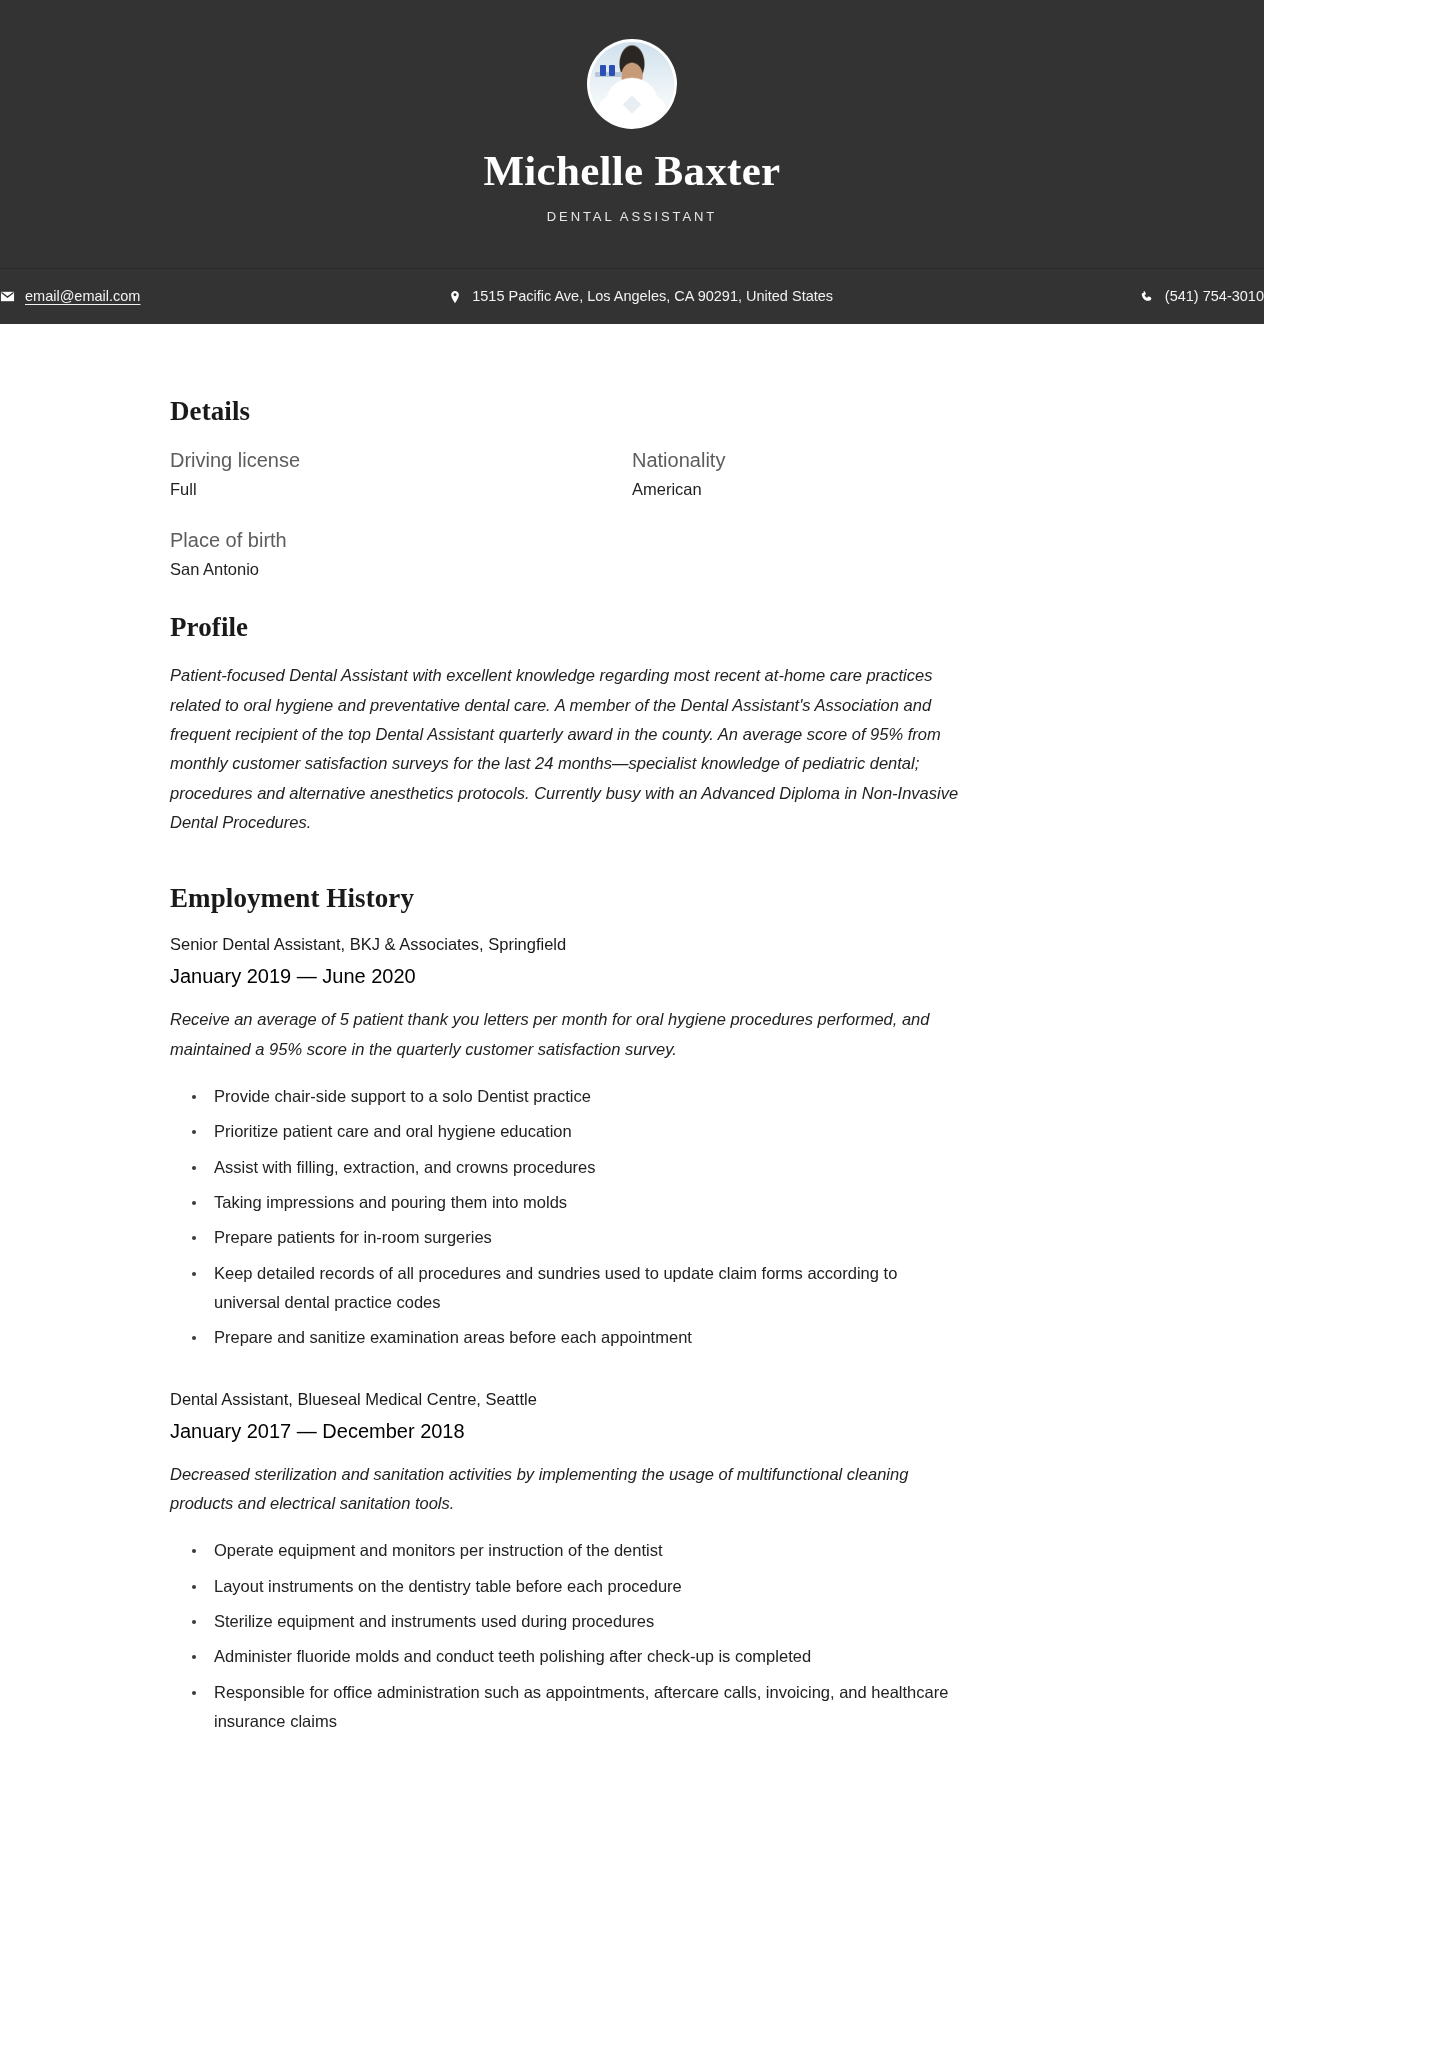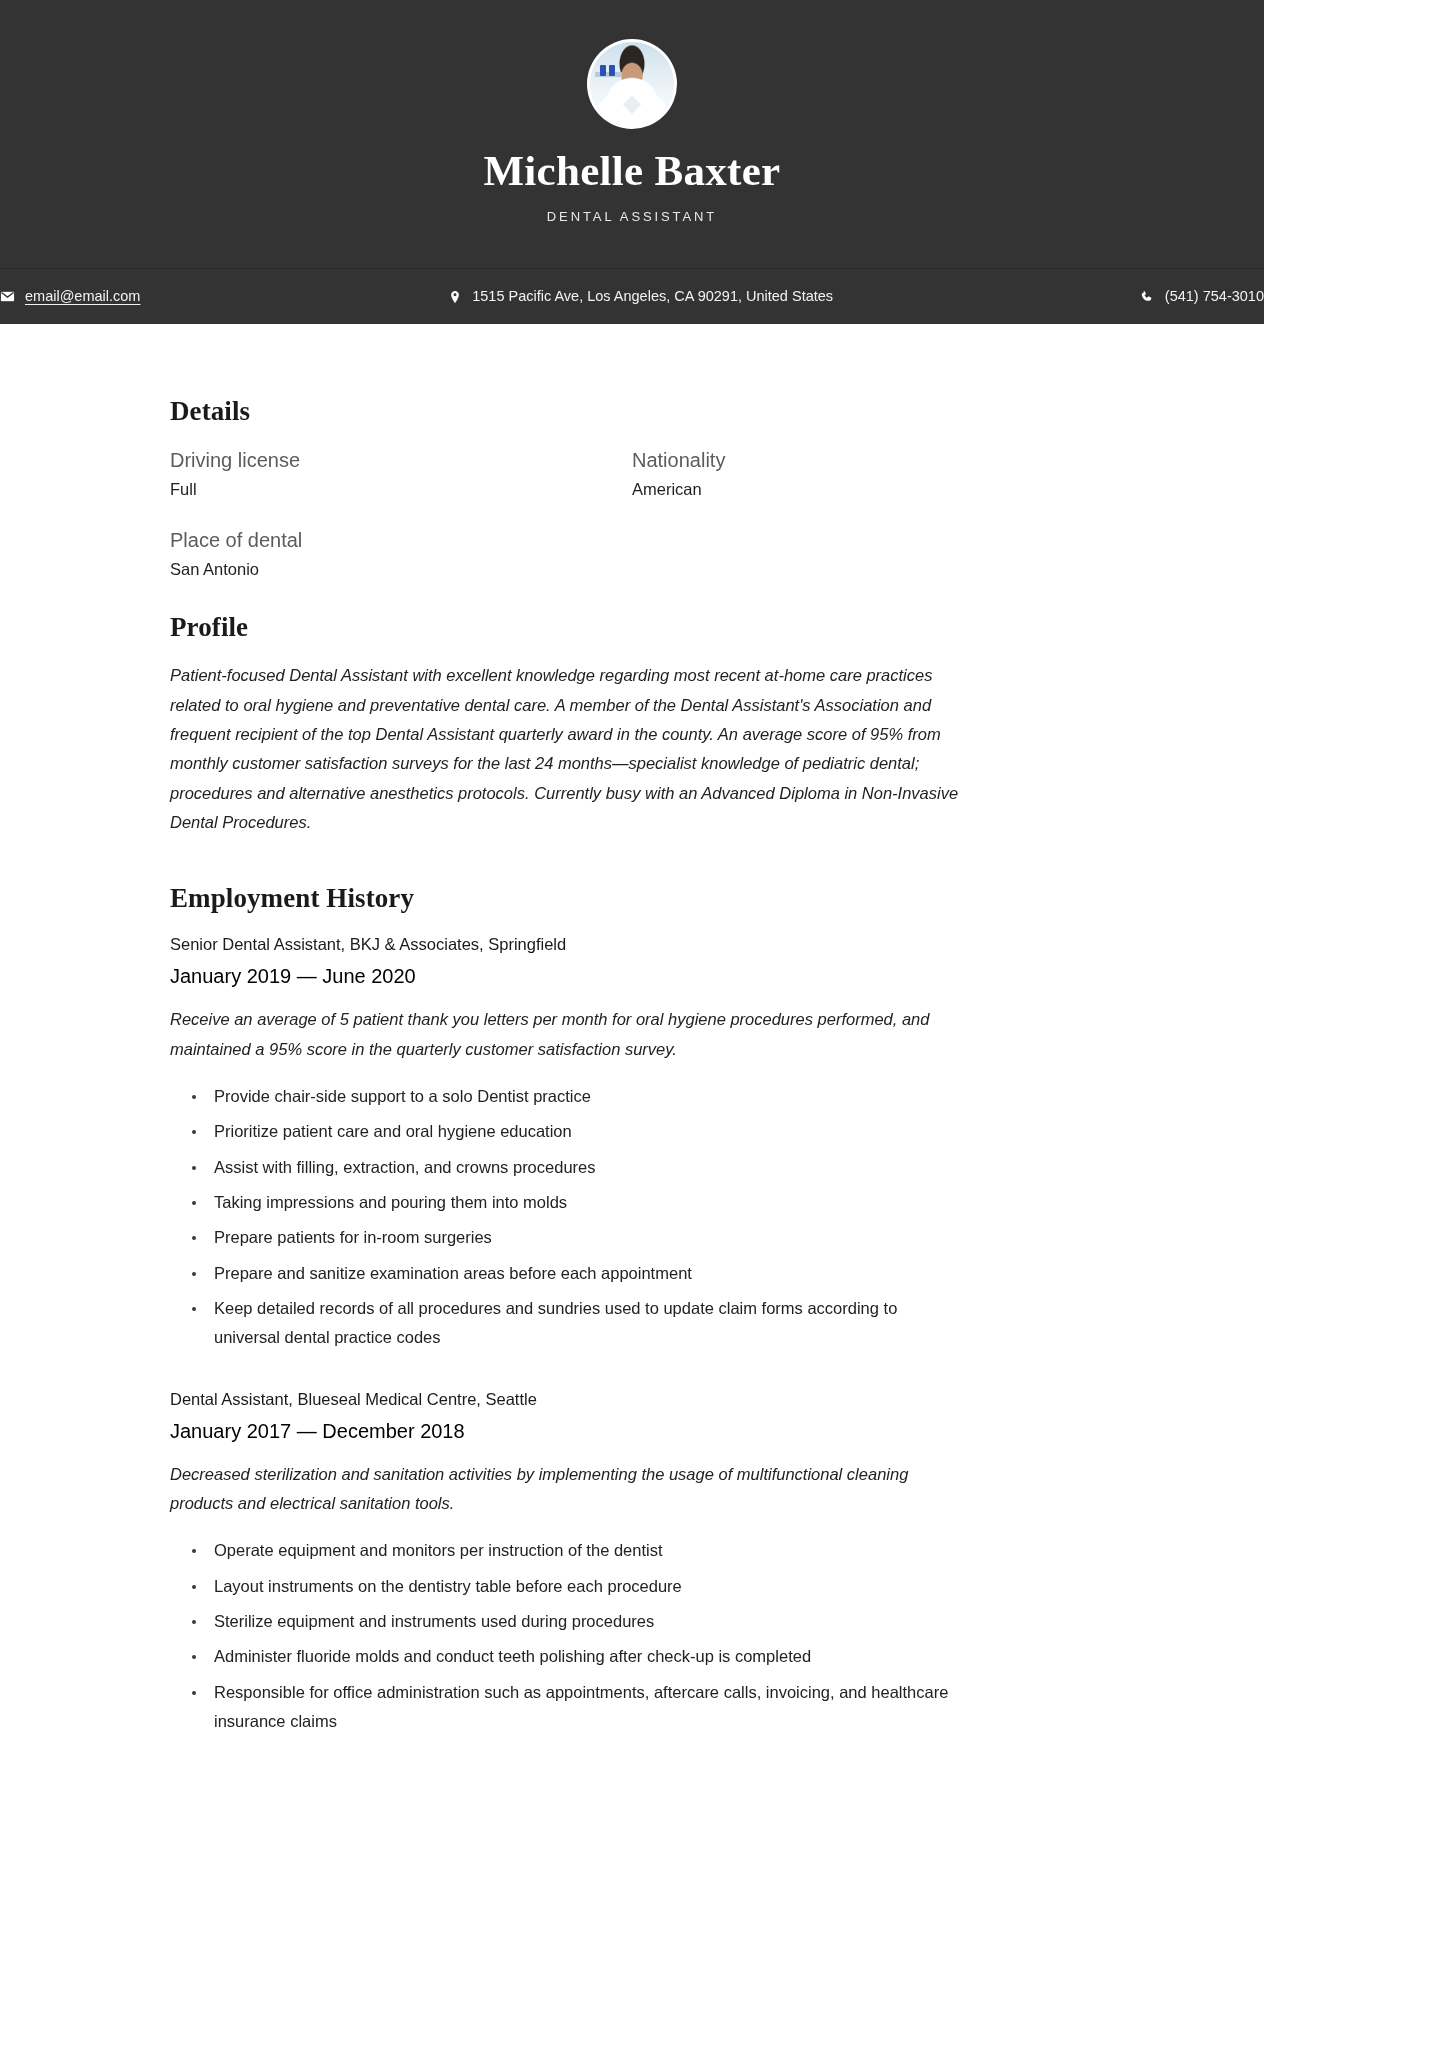--- a/index.html
+++ b/index.html
@@ -298,21 +298,21 @@
           <div class="detail-label">Driving license</div>
           <div class="detail-value">Full</div>
         </div>
 
         <div class="detail-item">
           <div class="detail-label">Nationality</div>
           <div class="detail-value">American</div>
         </div>
 
         <div class="detail-item">
-          <div class="detail-label">Place of dental</div>
+          <div class="detail-label">Place of birth</div>
           <div class="detail-value">San Antonio</div>
         </div>
 
       </div>
     </section>
 
     <section class="section section-profile">
       <h2 class="section-title">Profile</h2>
       <p class="profile-text">Patient-focused Dental Assistant with excellent knowledge regarding most recent at-home care practices related to oral hygiene and preventative dental care. A member of the Dental Assistant's Association and frequent recipient of the top Dental Assistant quarterly award in the county. An average score of 95% from monthly customer satisfaction surveys for the last 24 months—specialist knowledge of pediatric dental; procedures and alternative anesthetics protocols. Currently busy with an Advanced Diploma in Non-Invasive Dental Procedures.</p>
     </section>
@@ -323,22 +323,22 @@
       <article class="job">
         <div class="job-heading">Senior Dental Assistant, BKJ &amp; Associates, Springfield</div>
         <div class="job-dates">January 2019 — June 2020</div>
         <p class="job-summary">Receive an average of 5 patient thank you letters per month for oral hygiene procedures performed, and maintained a 95% score in the quarterly customer satisfaction survey.</p>
         <ul class="bullets">
           <li>Provide chair-side support to a solo Dentist practice</li>
           <li>Prioritize patient care and oral hygiene education</li>
           <li>Assist with filling, extraction, and crowns procedures</li>
           <li>Taking impressions and pouring them into molds</li>
           <li>Prepare patients for in-room surgeries</li>
+          <li>Keep detailed records of all procedures and sundries used to update claim forms according to universal dental practice codes</li>
           <li>Prepare and sanitize examination areas before each appointment</li>
-          <li>Keep detailed records of all procedures and sundries used to update claim forms according to universal dental practice codes</li>
         </ul>
       </article>
 
       <article class="job">
         <div class="job-heading">Dental Assistant, Blueseal Medical Centre, Seattle</div>
         <div class="job-dates">January 2017 — December 2018</div>
         <p class="job-summary">Decreased sterilization and sanitation activities by implementing the usage of multifunctional cleaning products and electrical sanitation tools.</p>
         <ul class="bullets">
           <li>Operate equipment and monitors per instruction of the dentist</li>
           <li>Layout instruments on the dentistry table before each procedure</li>

